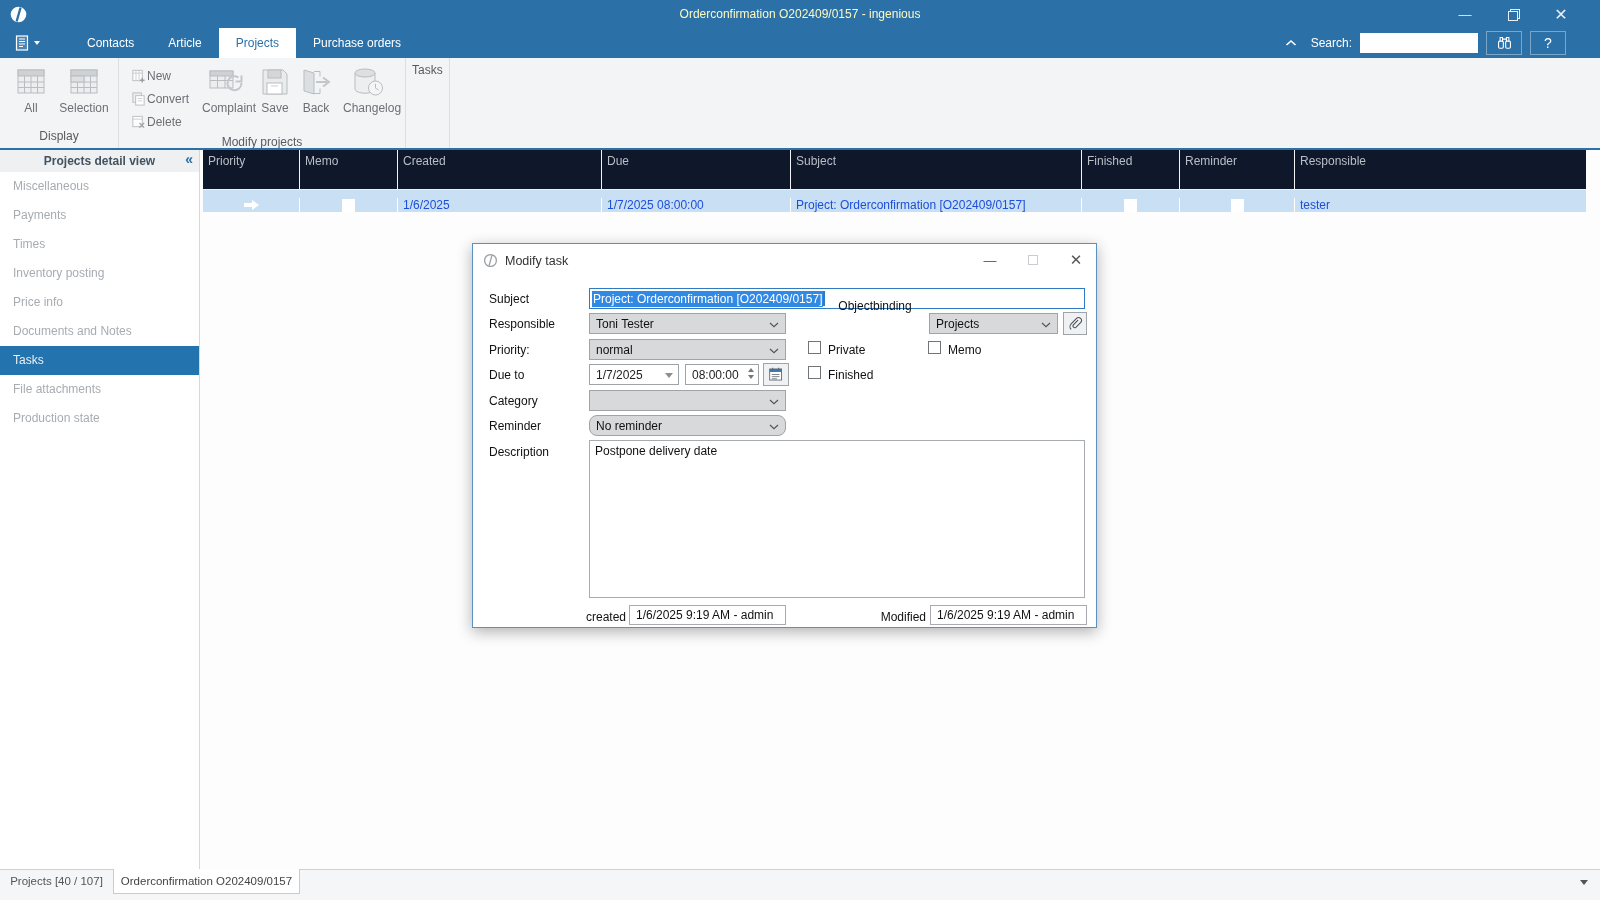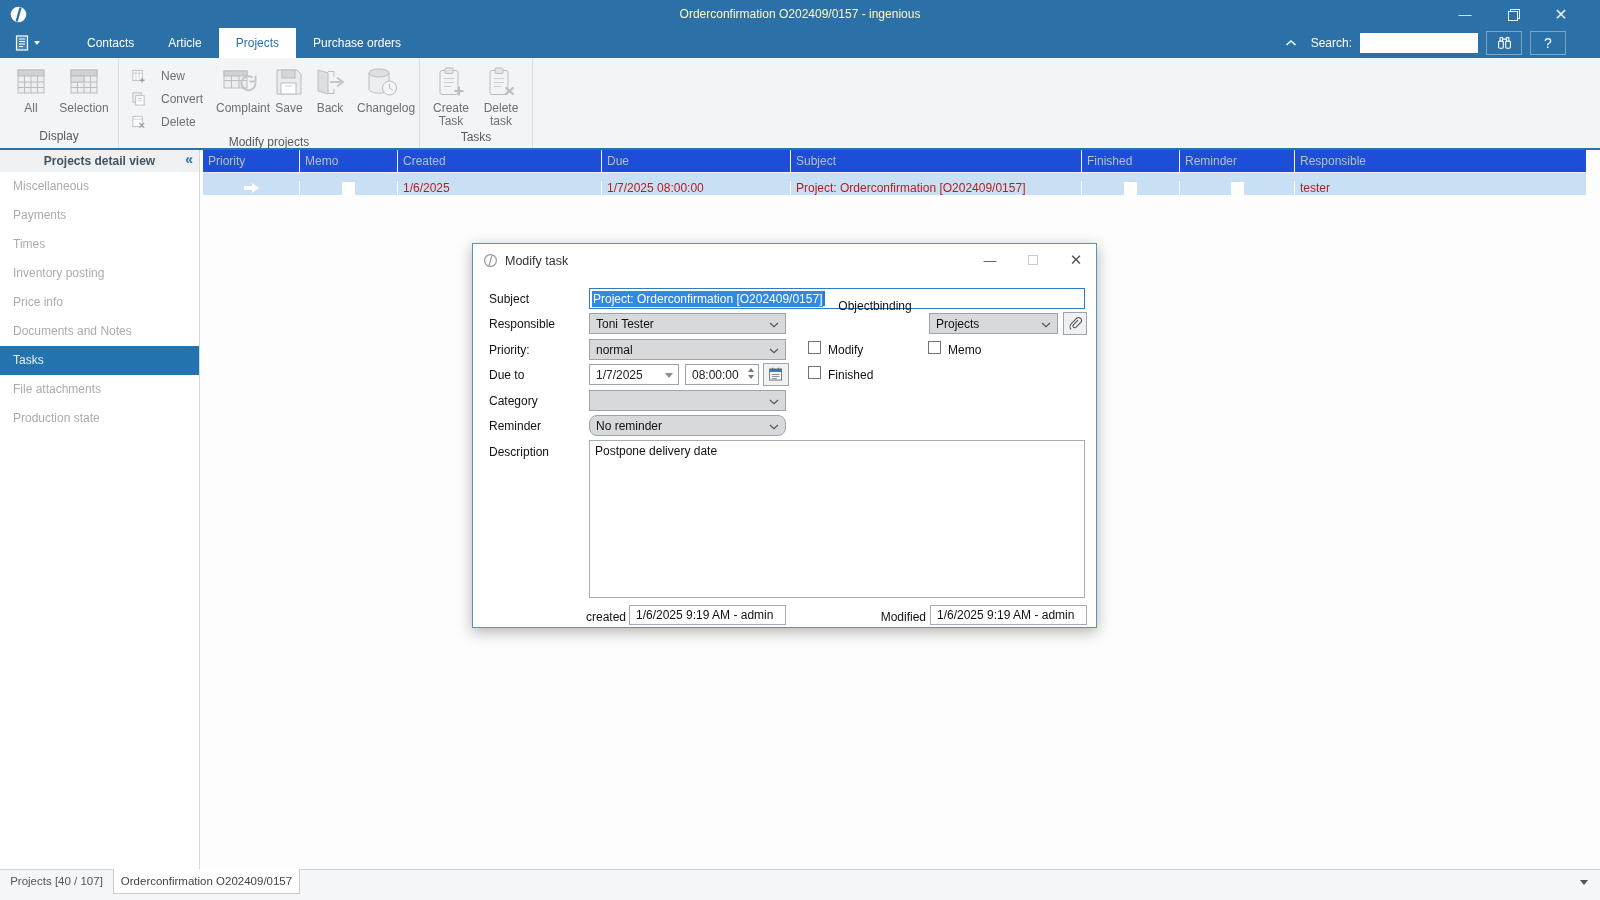--- a/index.html
+++ b/index.html
@@ -31,40 +31,40 @@
   
   .ribbon { position:absolute; left:0; top:58px; width:1600px; height:90px; background:#f3f4f6; }
   .ribbon-inner { display:flex; height:100%; }
   .ribbon-group { display:flex; flex-direction:column; padding:3px 6px 0 6px; border-right:1px solid #dcdee1; }
   .rg-content { display:flex; flex:1; align-items:flex-start; }
   .rg-label { text-align:center; color:#565b60; font-size:12px; padding:2px 0 5px 0; }
   .big-btn { width:50px; display:flex; flex-direction:column; align-items:center; padding-top:4px; }
   .big-btn .bicon { height:34px; display:flex; align-items:center; justify-content:center; }
   .big-btn .blabel { margin-top:3px; color:#6b7075; font-size:12px; text-align:center; line-height:13px; max-width:50px; }
   .small-btn-col { display:flex; flex-direction:column; justify-content:flex-start; padding:3px 6px 0 2px; }
-  .small-btn { display:flex; align-items:center; gap:15px; height:23px; padding:0 4px; }
+  .small-btn { display:flex; align-items:center; gap:1px; height:23px; padding:0 4px; }
   .small-btn .slabel { color:#6b7075; font-size:12px; }
 
   .blue-divider { position:absolute; left:0; top:148px; width:1600px; height:2px; background:#2b70a7; }
 
   
   .sidebar { position:absolute; left:0; top:150px; width:200px; height:719px; background:#fff; border-right:1px solid #d5d8da; }
   .sidebar-header { height:22px; background:#eef0f2; display:flex; align-items:center; position:relative; }
   .sidebar-title { flex:1; text-align:center; font-weight:bold; color:#44535f; font-size:12px; }
   .sidebar-collapse { position:absolute; right:6px; top:1px; color:#2b70a7; font-size:14px; font-weight:bold; }
   .side-item { height:29px; line-height:29px; padding-left:13px; color:#a7acb1; font-size:12px; }
   .side-item.selected { background:#2273ae; color:#e9f0f6; }
 
   
   .main-area { position:absolute; left:200px; top:150px; width:1400px; height:719px; background:#fdfdfe; }
   .grid-table { position:absolute; left:3px; top:0; }
-  .grid-header { display:flex; height:23px; border-bottom:1px solid #eceef0; background:#1d4ed8; }
+  .grid-header { display:flex; height:40px; border-bottom:1px solid #eceef0; background:#0f172a; }
   .grid-header .hcell { color:#b9bfc6; font-size:12px; line-height:23px; padding-left:5px; border-right:1px solid #f1f3f5; }
   .grid-row { display:flex; height:22px; background:#c9e0f4; }
-  .grid-row .cell { color:#b91c1c; font-size:12px; line-height:22px; padding-left:5px; border-right:1px solid #fff; display:flex; align-items:center;margin-top:8px; }
+  .grid-row .cell { color:#1d4ed8; font-size:12px; line-height:22px; padding-left:5px; border-right:1px solid #fff; display:flex; align-items:center;margin-top:8px; }
   .cb { width:13px; height:13px; background:#fff; display:inline-block; }
   .cell-center { justify-content:center; padding-left:0 !important; }
 
   
   .dialog { position:absolute; left:472px; top:243px; width:625px; height:385px; background:#fff; border:1px solid #5b91c2; box-shadow:0 4px 14px rgba(0,0,0,0.3); }
   .dlg-titlebar { position:relative; height:34px; }
   .dlg-logo { position:absolute; left:10px; top:9px; }
   .dlg-title { position:absolute; left:32px; top:10px; color:#333; font-size:12.5px; }
   .dlg-controls { position:absolute; right:10px; top:6px; display:flex; gap:23px; }
   .dlg-btn { width:20px; height:20px; display:flex; align-items:center; justify-content:center; font-size:13px; color:#555; }
@@ -257,44 +257,20 @@
                 <path d="M24.5 17.8v4.4l3.2 1.8" stroke="#b9bdc1" fill="none"></path>
               </svg>
           </span>
           <span class="blabel">Changelog</span>
         </div>
       </div>
       <div class="rg-label">Modify projects</div>
     </div>
 
     <div class="ribbon-group">
-      <div class="rg-content">
-        <div class="big-btn">
-          <span class="bicon">
-            <svg viewBox="0 0 32 32" width="32" height="32">
-                <rect x="5" y="4.5" width="18" height="24" rx="2" fill="#f2f3f4" stroke="#b9bdc1"></rect>
-                <rect x="10" y="2" width="8" height="5.5" rx="1" fill="#e2e4e6" stroke="#b9bdc1"></rect>
-                <path d="M9 12.5h10M9 16.5h10M9 20.5h7" stroke="#c9cdd1" fill="none"></path>
-                <path d="M24 20.5v9M19.5 25h9" stroke="#b9bdc1" stroke-width="2" fill="none"></path>
-              </svg>
-          </span>
-          <span class="blabel">Create Task</span>
-        </div>
-        <div class="big-btn">
-          <span class="bicon">
-            <svg viewBox="0 0 32 32" width="32" height="32">
-                <rect x="5" y="4.5" width="18" height="24" rx="2" fill="#f2f3f4" stroke="#b9bdc1"></rect>
-                <rect x="10" y="2" width="8" height="5.5" rx="1" fill="#e2e4e6" stroke="#b9bdc1"></rect>
-                <path d="M9 12.5h10M9 16.5h10M9 20.5h7" stroke="#c9cdd1" fill="none"></path>
-                <path d="M20.5 21.5l8 7M28.5 21.5l-8 7" stroke="#b9bdc1" stroke-width="2" fill="none"></path>
-              </svg>
-          </span>
-          <span class="blabel">Delete task</span>
-        </div>
-      </div>
       <div class="rg-label">Tasks</div>
     </div>
 
   </div>
 </div>
 
 <div class="blue-divider"></div>
 
 <div class="sidebar">
   <div class="sidebar-header">
@@ -399,21 +375,21 @@
   <span class="dlg-label" style="left:16px;top:99px;">Priority:</span>
   <div class="combo" style="left:116px;top:95px;width:197px;">
     <span>normal</span>
     <span class="chev">
         <svg viewBox="0 0 10 6" width="10" height="6">
           <path d="M1 1l4 3.6L9 1" stroke="#555" fill="none" stroke-width="1.2"></path>
         </svg>
       </span>
   </div>
   <span class="dlg-checkbox" style="left:335px;top:97px;"></span>
-  <span class="dlg-label" style="left:355px;top:99px;">Modify</span>
+  <span class="dlg-label" style="left:355px;top:99px;">Private</span>
   <span class="dlg-checkbox" style="left:455px;top:97px;"></span>
   <span class="dlg-label" style="left:475px;top:99px;">Memo</span>
 
   <span class="dlg-label" style="left:16px;top:124px;">Due to</span>
   <div class="datefield">
     <span>1/7/2025</span>
     <span class="darr"></span>
   </div>
   <div class="timefield">
     <span>08:00:00</span>

